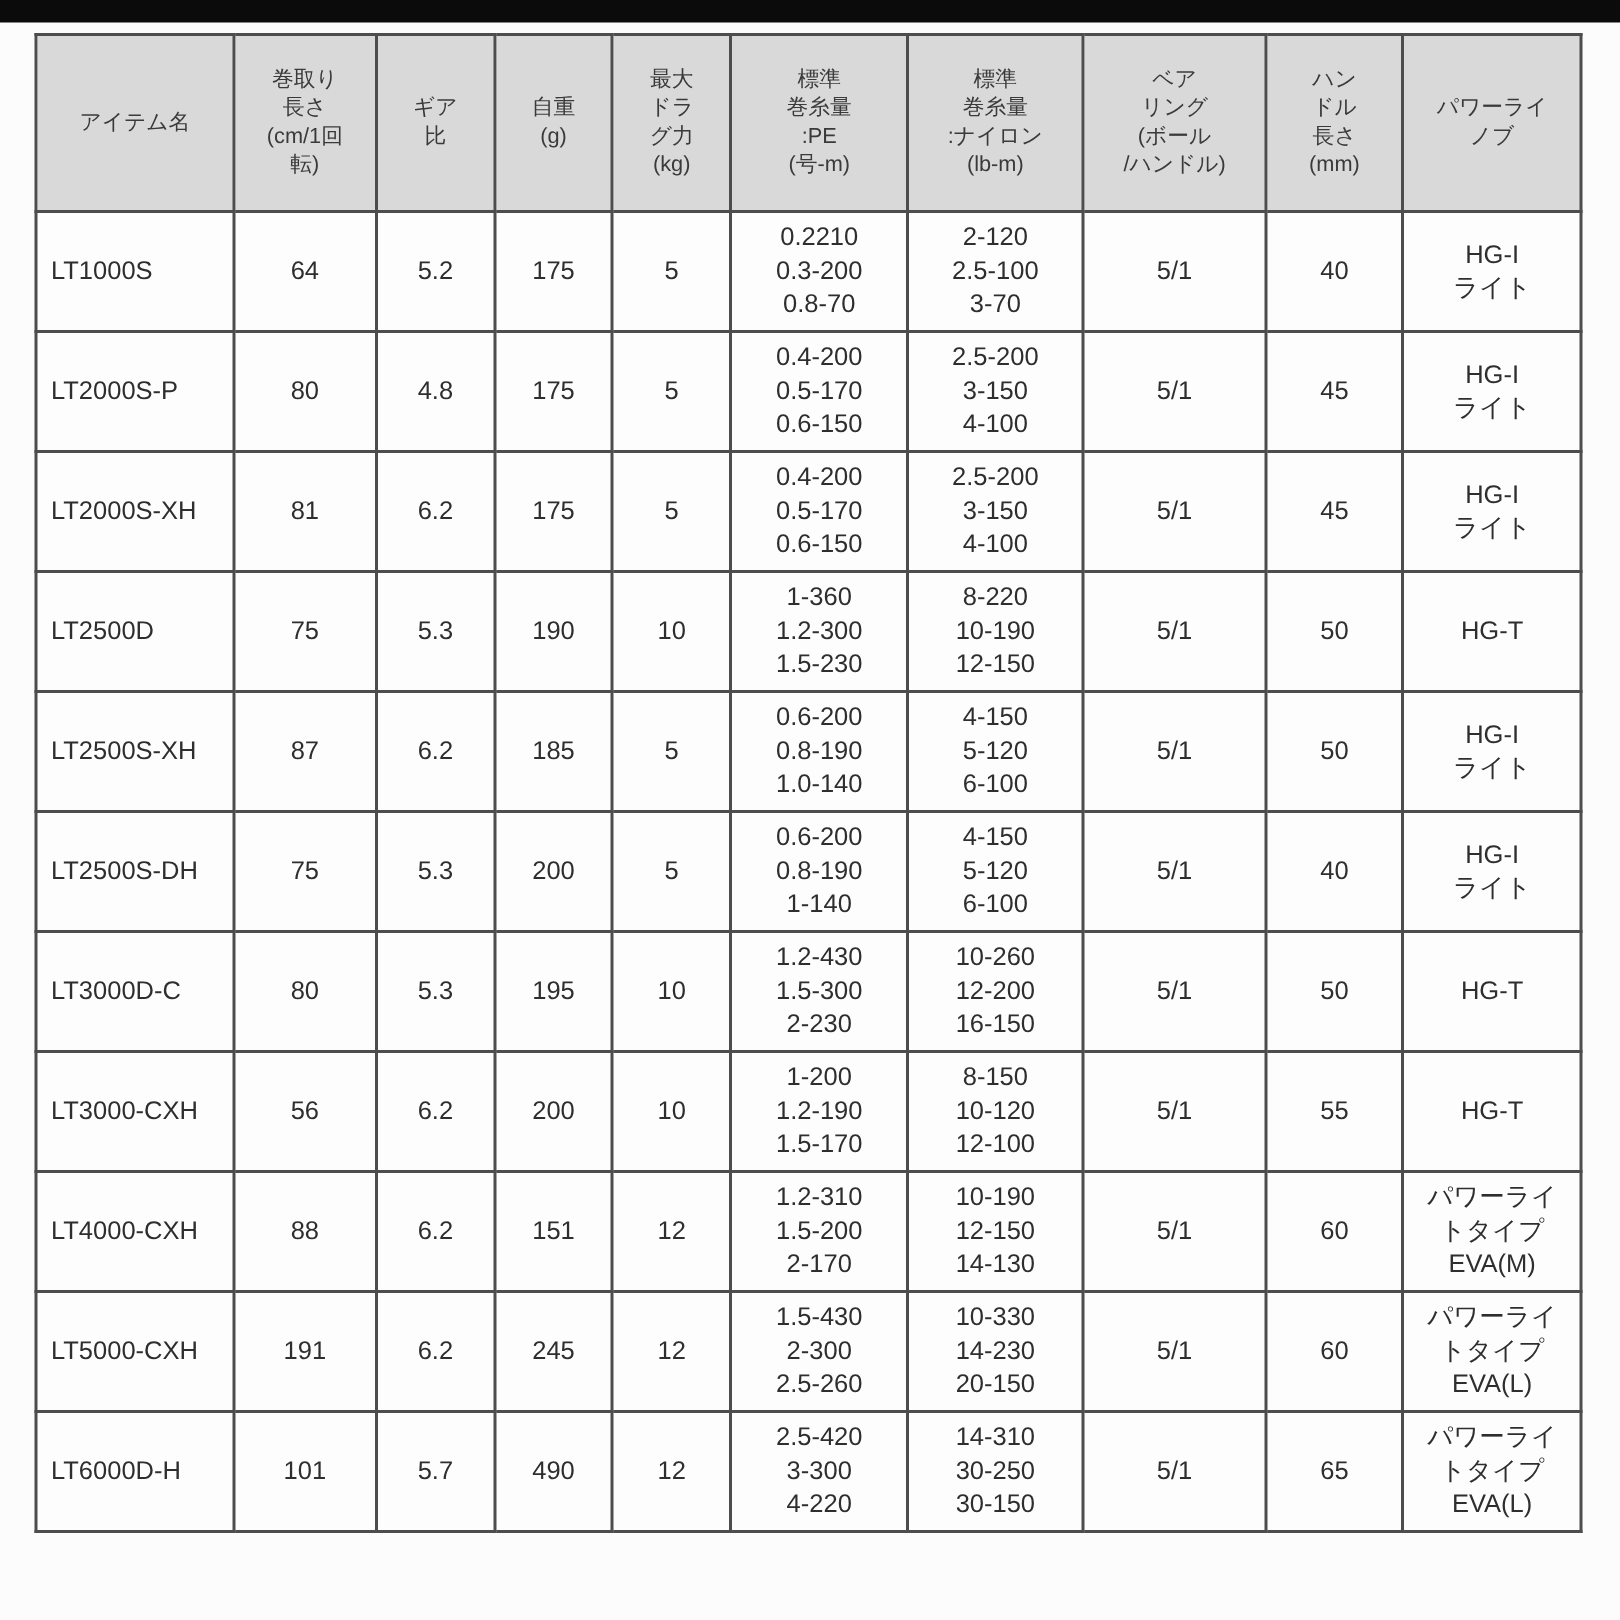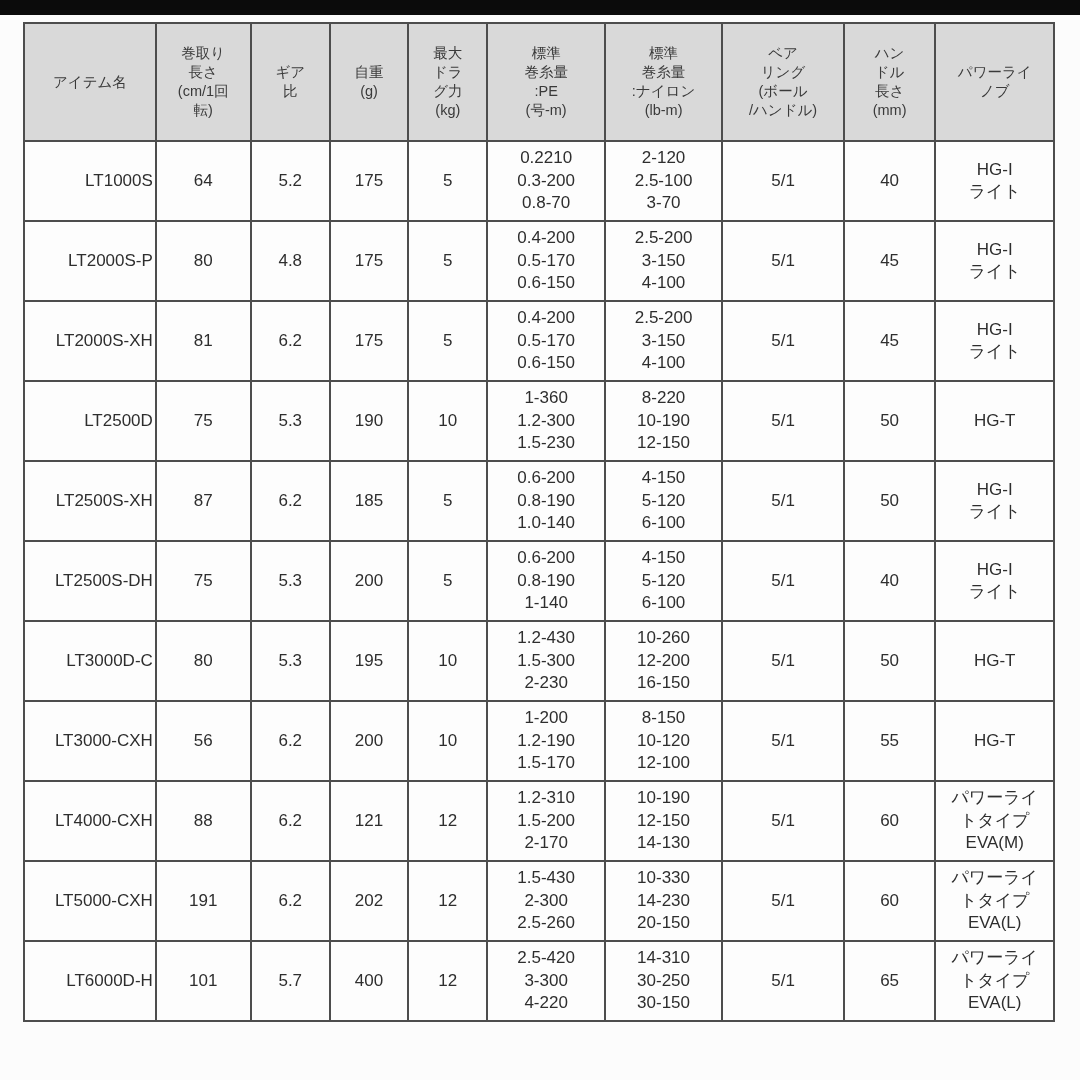--- a/index.html
+++ b/index.html
@@ -45,21 +45,21 @@
     height:118px;
     color:#3a3a3a;
   }
   tbody td{
     font-size:17px;
     line-height:1.32;
     height:80px;
     background:#fdfdfd;
   }
   td.col-item{
-    text-align:right;
+    text-align:left;
     padding-left:9px;
     word-break:break-word;
   }
   .col-item{width:12.8%}
   .col-retrieve{width:9.2%}
   .col-gear{width:7.7%}
   .col-weight{width:7.6%}
   .col-drag{width:7.7%}
   .col-pe{width:11.4%}
   .col-nylon{width:11.4%}
@@ -251,57 +251,57 @@
 10-120
 12-100</td>
           <td class="col-bearing">5/1</td>
           <td class="col-handle">55</td>
           <td class="col-knob">HG-T</td>
         </tr>
         <tr>
           <td class="col-item">LT4000-CXH</td>
           <td class="col-retrieve">88</td>
           <td class="col-gear">6.2</td>
-          <td class="col-weight">121</td>
+          <td class="col-weight">151</td>
           <td class="col-drag">12</td>
           <td class="col-pe">1.2-310
 1.5-200
 2-170</td>
           <td class="col-nylon">10-190
 12-150
 14-130</td>
           <td class="col-bearing">5/1</td>
           <td class="col-handle">60</td>
           <td class="col-knob">パワーライ
 トタイプ
 EVA(M)</td>
         </tr>
         <tr>
           <td class="col-item">LT5000-CXH</td>
           <td class="col-retrieve">191</td>
           <td class="col-gear">6.2</td>
-          <td class="col-weight">202</td>
+          <td class="col-weight">245</td>
           <td class="col-drag">12</td>
           <td class="col-pe">1.5-430
 2-300
 2.5-260</td>
           <td class="col-nylon">10-330
 14-230
 20-150</td>
           <td class="col-bearing">5/1</td>
           <td class="col-handle">60</td>
           <td class="col-knob">パワーライ
 トタイプ
 EVA(L)</td>
         </tr>
         <tr>
           <td class="col-item">LT6000D-H</td>
           <td class="col-retrieve">101</td>
           <td class="col-gear">5.7</td>
-          <td class="col-weight">400</td>
+          <td class="col-weight">490</td>
           <td class="col-drag">12</td>
           <td class="col-pe">2.5-420
 3-300
 4-220</td>
           <td class="col-nylon">14-310
 30-250
 30-150</td>
           <td class="col-bearing">5/1</td>
           <td class="col-handle">65</td>
           <td class="col-knob">パワーライ

